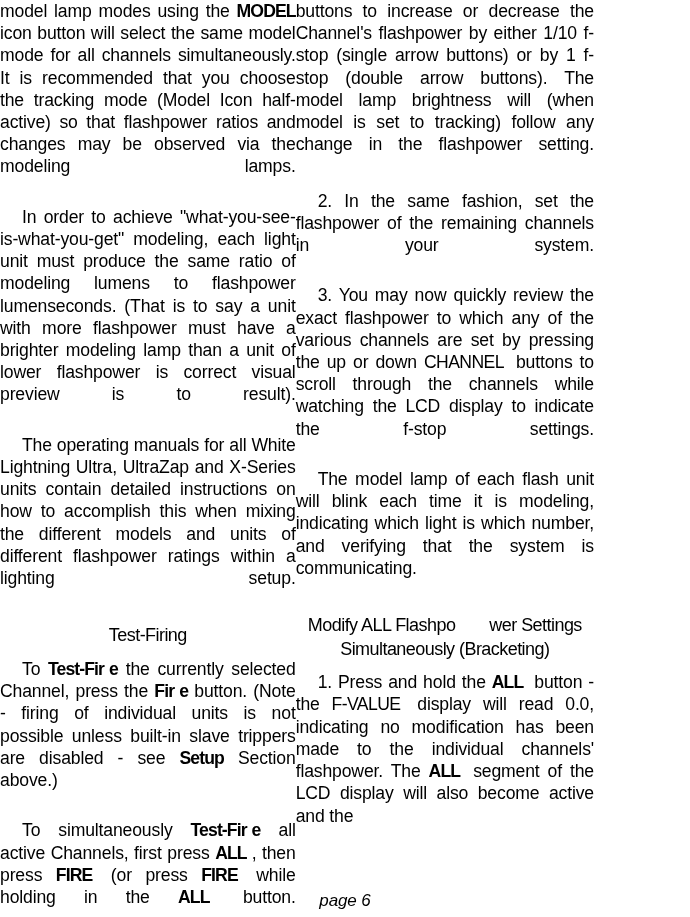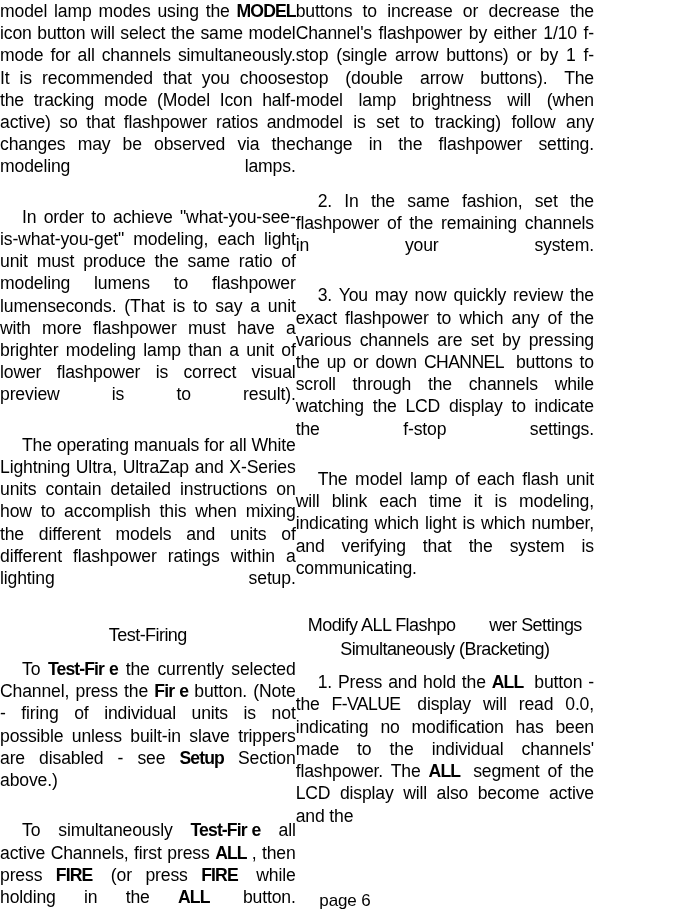--- a/index.html
+++ b/index.html
@@ -92,20 +92,21 @@
 
   .footer {
     position: absolute;
     left: 0;
     top: 890px;
     width: 690px;
     text-align: center;
     font-size: 17px;
     line-height: 22px;
     letter-spacing: -0.1px;
+    font-style: italic;
   }
 </style>
 </head>
 <body>
 
 <div class="page">
 
   <div class="columns">
 
     <div class="col col-left">

